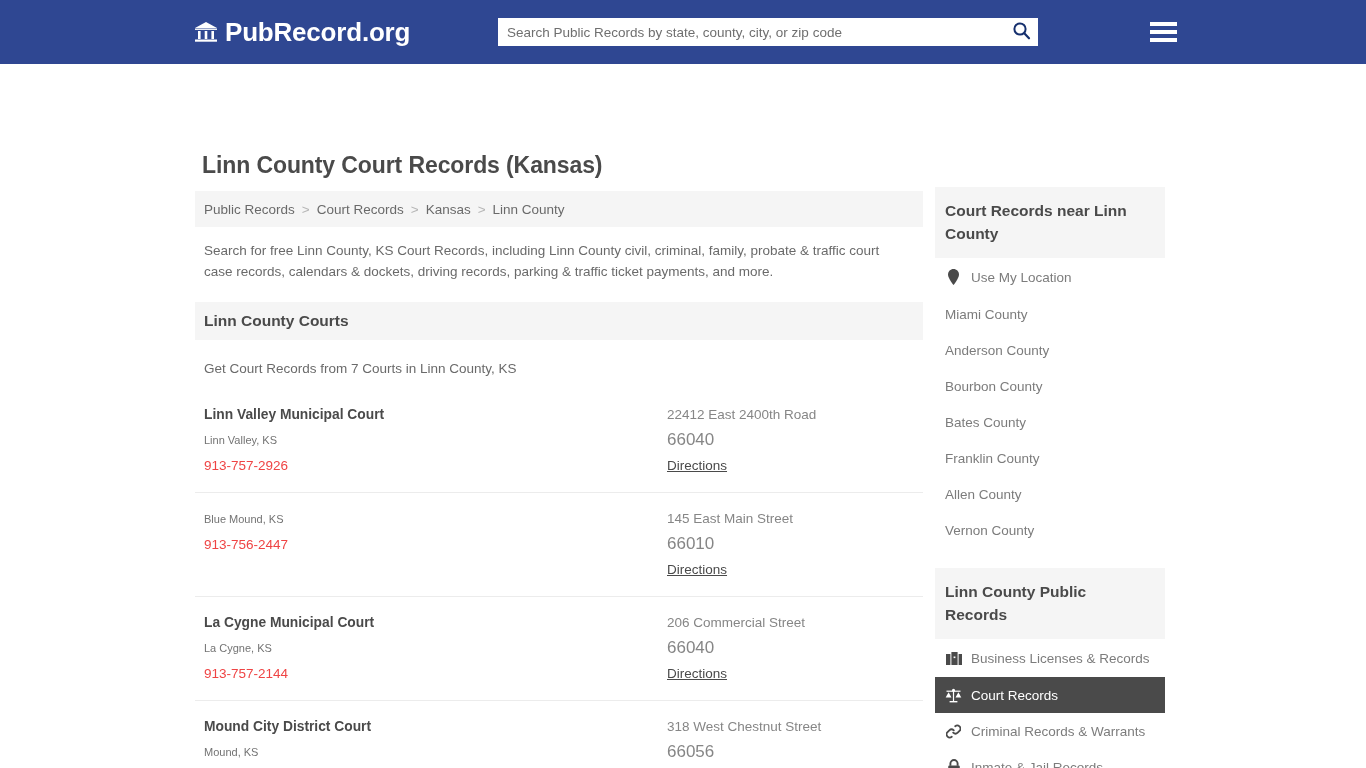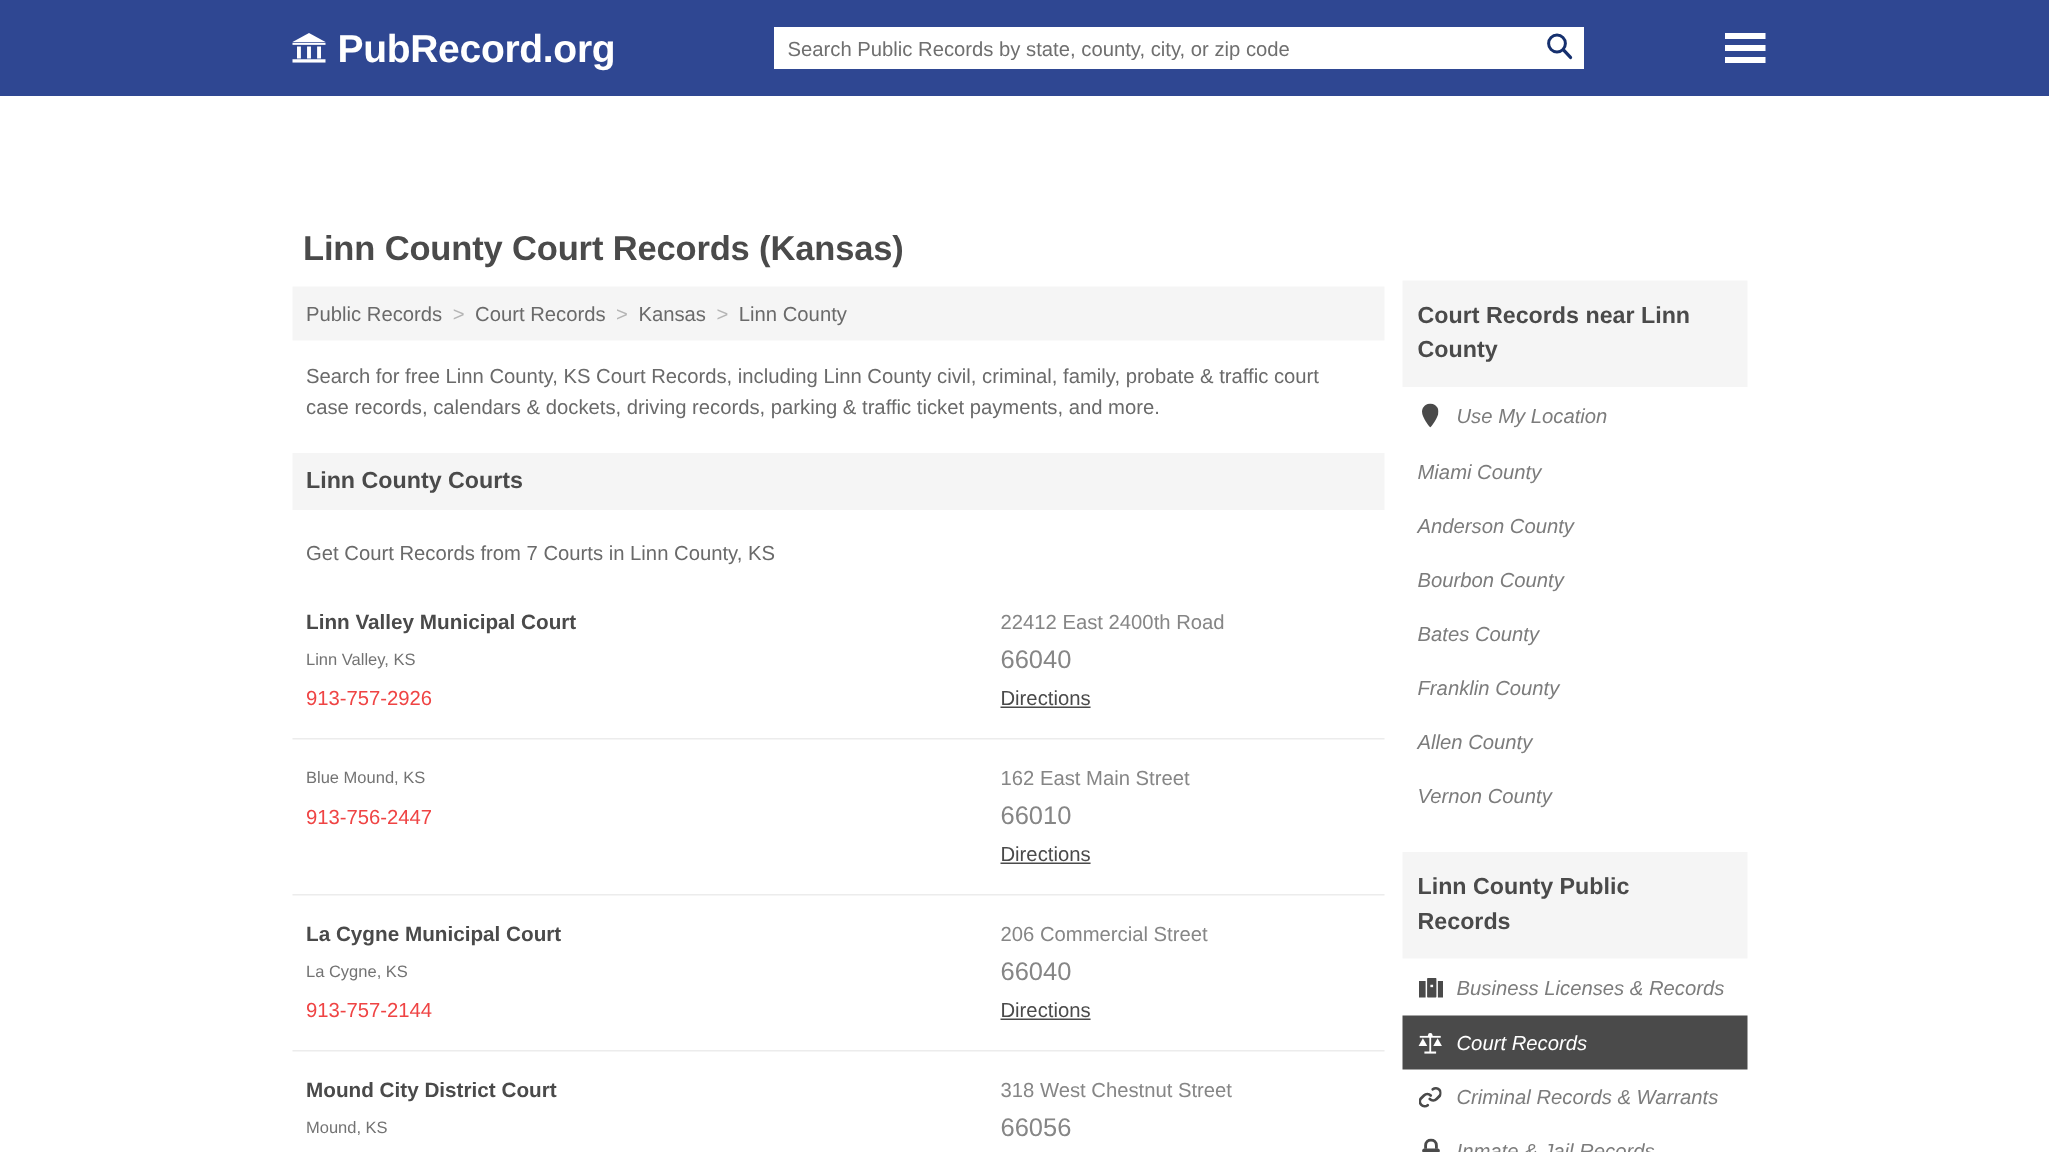--- a/index.html
+++ b/index.html
@@ -40,21 +40,21 @@
     color: #ffffff;
     font-size: 26px;
     font-weight: bold;
     letter-spacing: -0.2px;
     line-height: 28px;
     white-space: nowrap;
   }
 
   .search-wrap {
     position: absolute;
-    left: 516px;
+    left: 498px;
     top: 18px;
     width: 540px;
     height: 28px;
     background: #ffffff;
     display: flex;
     align-items: center;
   }
   .search-input {
     flex: 1 1 auto;
     border: 0;
@@ -249,21 +249,21 @@
   }
   .panel-link .ico {
     width: 17px;
     height: 17px;
     display: inline-flex;
     align-items: center;
     justify-content: center;
     flex: 0 0 17px;
   }
   .panel-link .ico svg { display: block; }
-  .panel-link .lbl { white-space: nowrap; font-style: italic; }
+  .panel-link .lbl { white-space: nowrap; }
   .panel-gap { height: 20px; }
 </style>
 </head>
 <body>
 
 <div class="site-header">
   <a class="logo" href="#">
     <span class="logo-icon">
       <svg width="26" height="26" viewBox="0 0 26 26" aria-hidden="true">
         <polygon points="13,3 24,9 2,9" fill="#ffffff"></polygon>
@@ -332,21 +332,21 @@
           <a class="court-directions" href="#">Directions</a>
         </div>
       </div>
 
       <div class="court-row">
         <div class="court-col-left">
           <div class="court-city">Blue Mound, KS</div>
           <div class="court-phone">913-756-2447</div>
         </div>
         <div class="court-col-right">
-          <div class="court-addr">162 East Main Street</div>
+          <div class="court-addr">145 East Main Street</div>
           <div class="court-zip">66010</div>
           <a class="court-directions" href="#">Directions</a>
         </div>
       </div>
 
       <div class="court-row">
         <div class="court-col-left">
           <a class="court-name" href="#">La Cygne Municipal Court</a>
           <div class="court-city">La Cygne, KS</div>
           <div class="court-phone">913-757-2144</div>

